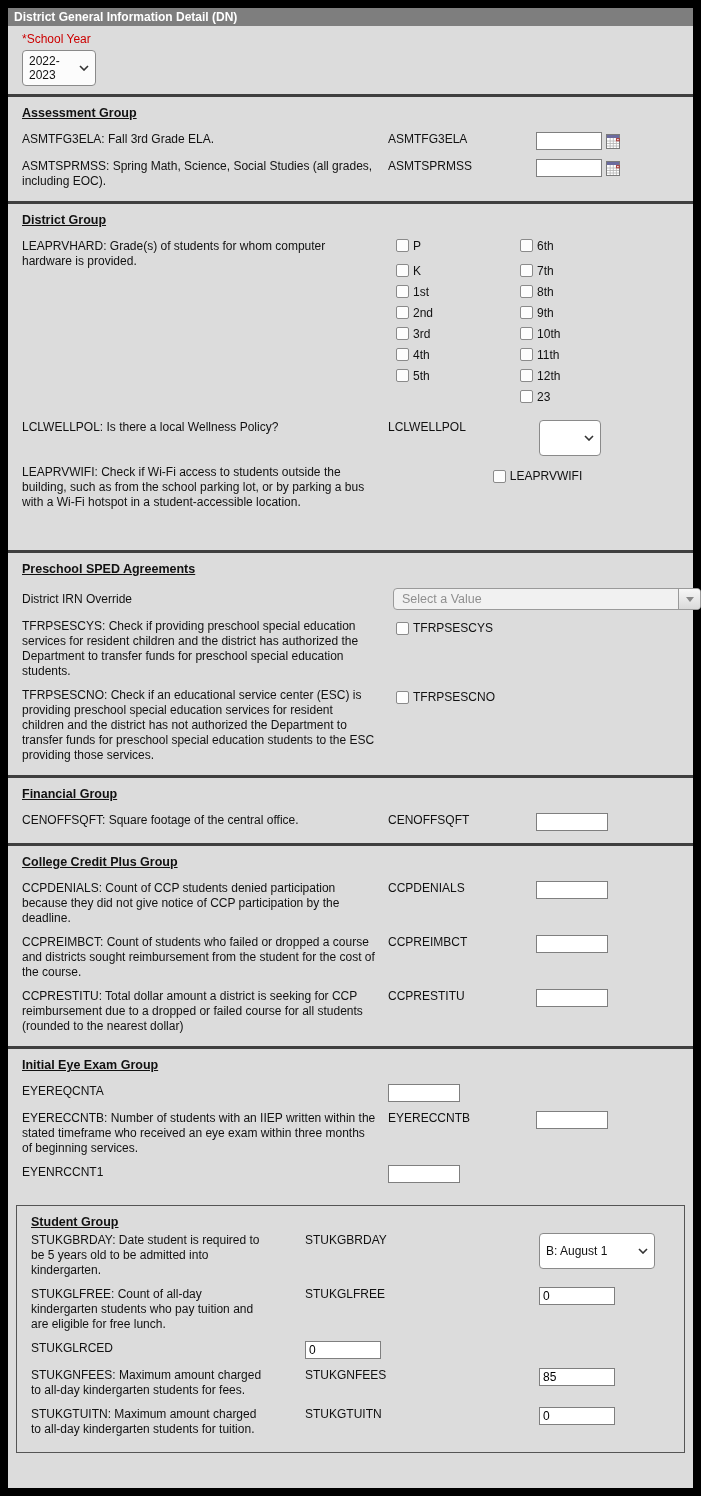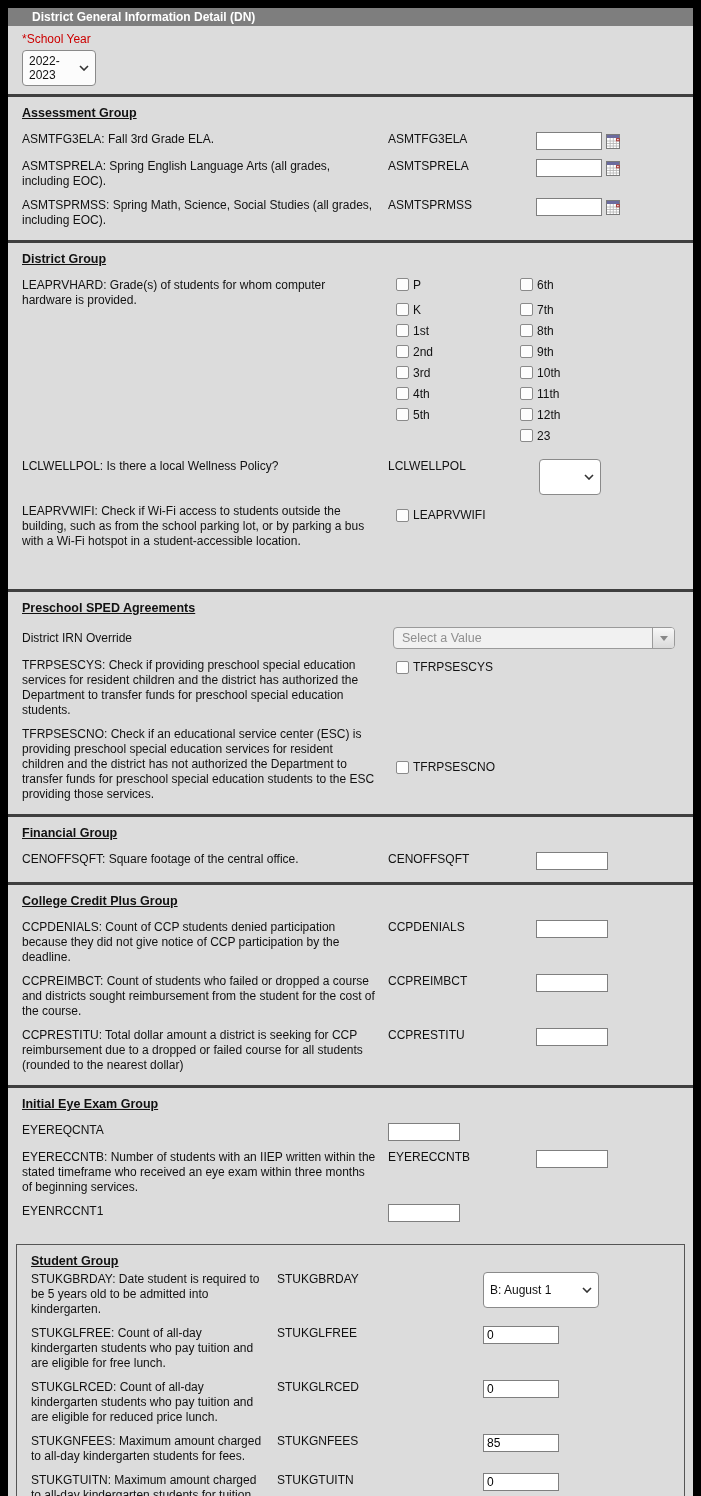--- a/index.html
+++ b/index.html
@@ -13,21 +13,21 @@
     font-size:12px;
     color:#111;
   }
   .titlebar{
     height:18px;
     background:#7e7e7e;
     color:#fff;
     font-weight:bold;
     font-size:12px;
     line-height:18px;
-    padding-left:24px;
+    padding-left:6px;
   }
   .schoolyear-block{padding:6px 14px 8px 14px;}
   .required-label{color:#c00;font-size:12px;margin-bottom:4px;}
   .fselect{
     display:inline-flex;
     align-items:center;
     justify-content:space-between;
     box-sizing:border-box;
     background:#fff;
     border:1px solid #8a8a8a;
@@ -83,21 +83,21 @@
     display:inline-block;
     margin-right:4px;
     cursor:pointer;
   }
   .cb-inline{grid-column:2 / 4;display:flex;align-items:flex-start;}
   .cb-inline .cb{margin-top:1px;}
   .combobox{
     grid-column:2 / 4;
     box-sizing:border-box;
     margin-left:5px;
-    width:282px;
+    width:308px;
     height:22px;
     background:#f1f1f1;
     border:1px solid #9a9a9a;
     border-radius:4px;
     display:flex;
     align-items:center;
     justify-content:space-between;
     overflow:hidden;
     cursor:default;
   }
@@ -114,20 +114,21 @@
     border-right:4px solid transparent;
     border-top:5px solid #888;
   }
   .student-wrap{margin:10px 8px 8px 8px;border:1px solid #555;background:#dcdcdc;padding:7px 14px 6px 14px;}
   .student-wrap .sec-heading{margin-bottom:4px;}
   .srow{
     display:grid;
     grid-template-columns:246px 206px 1fr;
     margin-bottom:9px;
     align-items:start;
+    gap:28px;
   }
   .srow .txt{width:76px;}
   .chev{margin-left:6px;flex:none;}
   .sel-sm{width:62px;}
   .sel-md{width:116px;}
   .sel-sy{width:74px;background:#fcfcfc;}
   .nogap{margin-bottom:2px;}
 </style>
 </head>
 <body>
@@ -158,35 +159,20 @@
           <svg width="14" height="15" viewBox="0 0 14 15">
               <rect x="0.5" y="0.5" width="13" height="14" fill="#fff" stroke="#7a7a7a"></rect>
               <rect x="1" y="1" width="12" height="3" fill="#6b6b9e"></rect>
               <path d="M1 7h12M1 9.5h12M1 12h12M4.2 4v10M7.3 4v10M10.4 4v10" stroke="#b3b3b3" stroke-width="0.8" fill="none"></path>
               <rect x="10.6" y="4.6" width="2.6" height="2.2" fill="none" stroke="#a33" stroke-width="1"></rect>
             </svg>
         </span>
       </div>
     </div>
 
-    <div class="row">
-      <div class="desc">ASMTSPRELA: Spring English Language Arts (all grades, including EOC).</div>
-      <div class="code">ASMTSPRELA</div>
-      <div class="ctrl ctrl-date">
-        <input class="txt" type="text" value="" style="">
-        <span class="cal-btn">
-          <svg width="14" height="15" viewBox="0 0 14 15">
-              <rect x="0.5" y="0.5" width="13" height="14" fill="#fff" stroke="#7a7a7a"></rect>
-              <rect x="1" y="1" width="12" height="3" fill="#6b6b9e"></rect>
-              <path d="M1 7h12M1 9.5h12M1 12h12M4.2 4v10M7.3 4v10M10.4 4v10" stroke="#b3b3b3" stroke-width="0.8" fill="none"></path>
-              <rect x="10.6" y="4.6" width="2.6" height="2.2" fill="none" stroke="#a33" stroke-width="1"></rect>
-            </svg>
-        </span>
-      </div>
-    </div>
 
     <div class="row nogap">
       <div class="desc">ASMTSPRMSS: Spring Math, Science, Social Studies (all grades, including EOC).</div>
       <div class="code">ASMTSPRMSS</div>
       <div class="ctrl ctrl-date">
         <input class="txt" type="text" value="" style="">
         <span class="cal-btn">
           <svg width="14" height="15" viewBox="0 0 14 15">
               <rect x="0.5" y="0.5" width="13" height="14" fill="#fff" stroke="#7a7a7a"></rect>
               <rect x="1" y="1" width="12" height="3" fill="#6b6b9e"></rect>
@@ -279,21 +265,21 @@
           <span></span>
           <svg class="chev" width="10" height="6" viewBox="0 0 10 6">
               <polyline points="1,1 5,5 9,1" fill="none" stroke="#333" stroke-width="1.6"></polyline>
             </svg>
         </div>
       </div>
     </div>
 
     <div class="row nogap" style="padding-bottom:28px;">
       <div class="desc">LEAPRVWIFI: Check if Wi-Fi access to students outside the building, such as from the school parking lot, or by parking a bus with a Wi-Fi hotspot in a student-accessible location.</div>
-      <div class="cb-inline" style="padding-left:8px;padding-top:4px;">
+      <div class="cb-inline" style="padding-left:8px;padding-top:4px;justify-content:center;">
         <span class="cb"></span>
         <span>LEAPRVWIFI</span>
       </div>
     </div>
   </div>
 
   <div class="section">
     <div class="sec-heading">Preschool SPED Agreements</div>
 
     <div class="row" style="align-items:center;">
@@ -309,21 +295,21 @@
     <div class="row">
       <div class="desc">TFRPSESCYS: Check if providing preschool special education services for resident children and the district has authorized the Department to transfer funds for preschool special education students.</div>
       <div class="cb-inline" style="padding-left:8px;padding-top:2px;align-items:flex-end;">
         <span class="cb"></span>
         <span>TFRPSESCYS</span>
       </div>
     </div>
 
     <div class="row nogap">
       <div class="desc">TFRPSESCNO: Check if an educational service center (ESC) is providing preschool special education services for resident children and the district has not authorized the Department to transfer funds for preschool special education students to the ESC providing those services.</div>
-      <div class="cb-inline" style="padding-left:8px;padding-top:2px;margin-top:31px;">
+      <div class="cb-inline" style="padding-left:8px;padding-top:2px;">
         <span class="cb"></span>
         <span>TFRPSESCNO</span>
       </div>
     </div>
   </div>
 
   <div class="section">
     <div class="sec-heading">Financial Group</div>
 
     <div class="row nogap">
@@ -391,21 +377,20 @@
       </div>
     </div>
 
     <div class="srow">
       <div class="desc">STUKGLFREE: Count of all-day kindergarten students who pay tuition and are eligible for free lunch.</div>
       <div class="code">STUKGLFREE</div>
       <div class="ctrl"><input class="txt" type="text" value="0" style=""></div>
     </div>
 
     <div class="srow">
-      <div class="desc">STUKGLRCED: Count of all-day kindergarten students who pay tuition and are eligible for reduced price lunch.</div>
       <div class="code">STUKGLRCED</div>
       <div class="ctrl"><input class="txt" type="text" value="0" style=""></div>
     </div>
 
     <div class="srow">
       <div class="desc">STUKGNFEES: Maximum amount charged to all-day kindergarten students for fees.</div>
       <div class="code">STUKGNFEES</div>
       <div class="ctrl"><input class="txt" type="text" value="85" style=""></div>
     </div>
 

